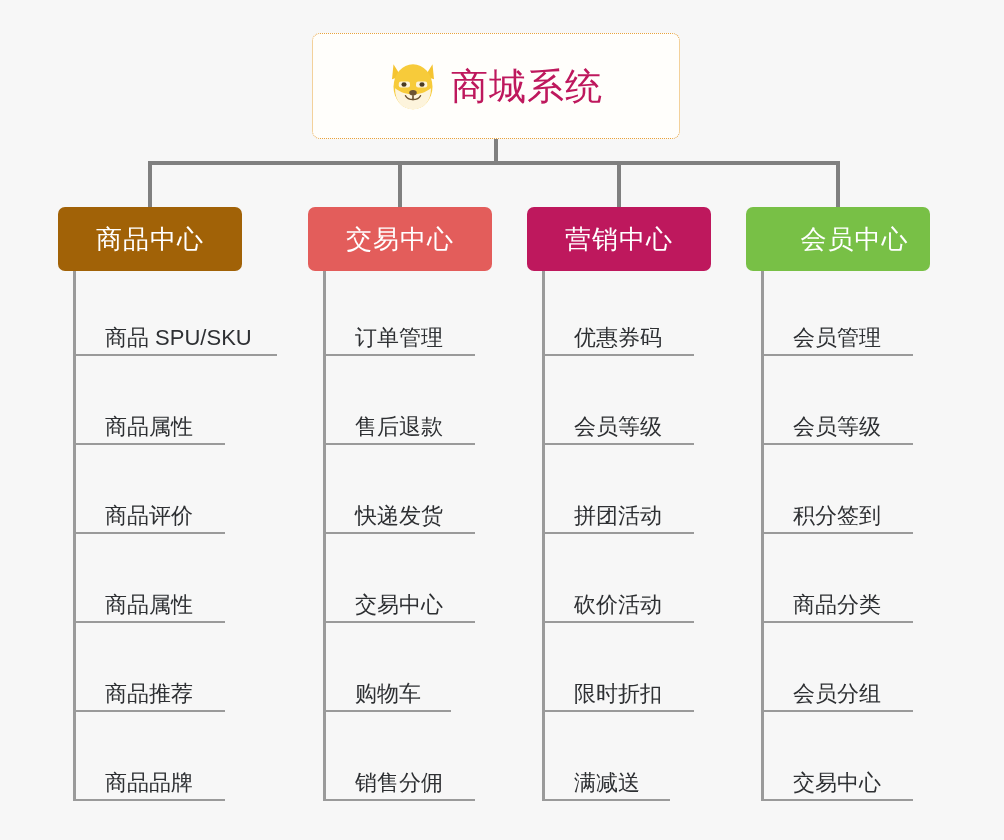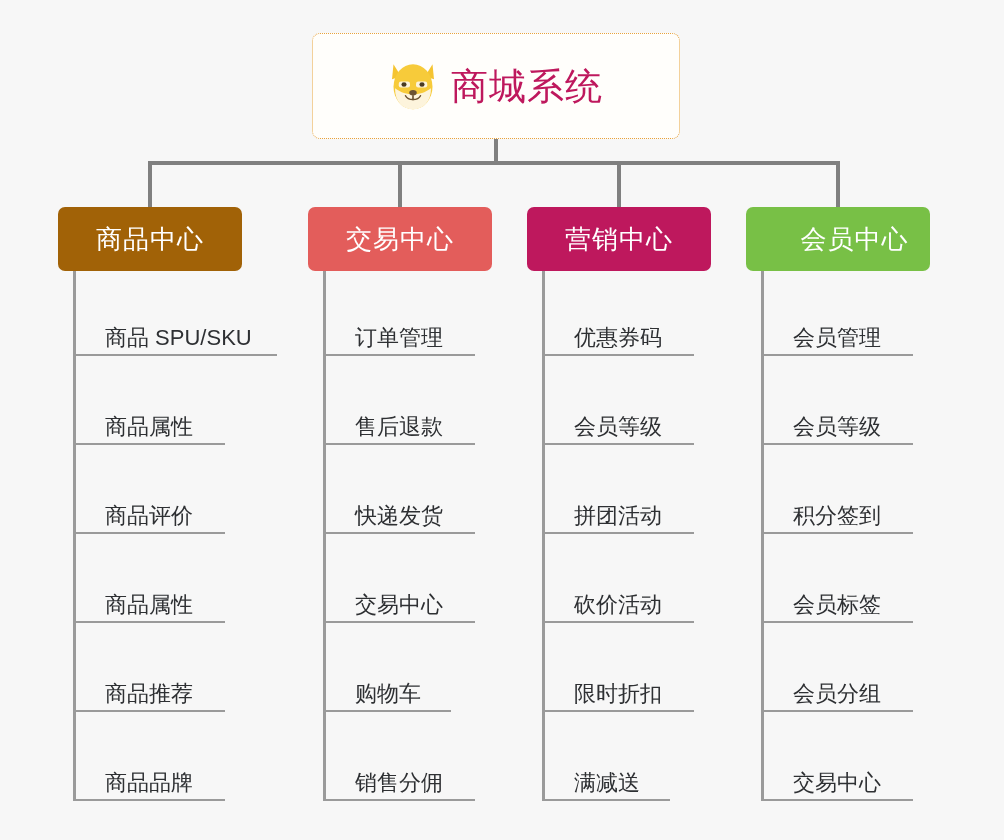--- a/index.html
+++ b/index.html
@@ -237,21 +237,21 @@
       </div>
       <div class="leaf" style="left: 761px; top: 445px; width: 152px;">
         <span class="leaf-label">会员等级</span>
         <span class="leaf-underline" style="width: 152px;"></span>
       </div>
       <div class="leaf" style="left: 761px; top: 534px; width: 152px;">
         <span class="leaf-label">积分签到</span>
         <span class="leaf-underline" style="width: 152px;"></span>
       </div>
       <div class="leaf" style="left: 761px; top: 623px; width: 152px;">
-        <span class="leaf-label">会员标签</span>
+        <span class="leaf-label">商品分类</span>
         <span class="leaf-underline" style="width: 152px;"></span>
       </div>
       <div class="leaf" style="left: 761px; top: 712px; width: 152px;">
         <span class="leaf-label">会员分组</span>
         <span class="leaf-underline" style="width: 152px;"></span>
       </div>
       <div class="leaf" style="left: 761px; top: 801px; width: 152px;">
         <span class="leaf-label">交易中心</span>
         <span class="leaf-underline" style="width: 152px;"></span>
       </div>

